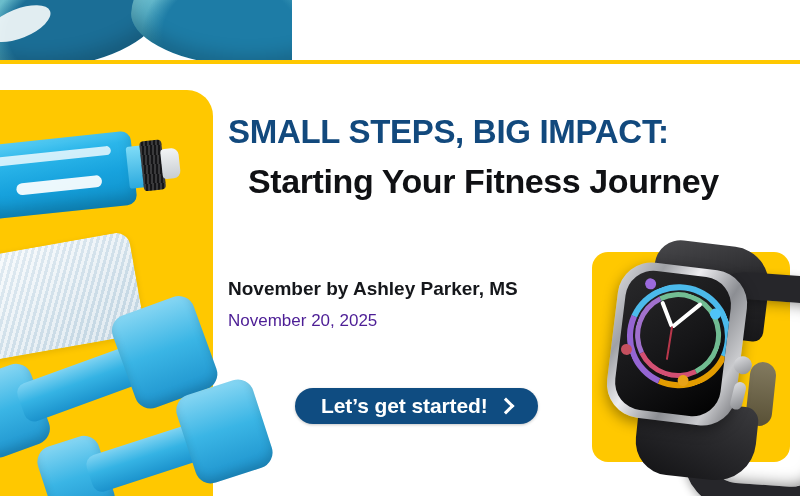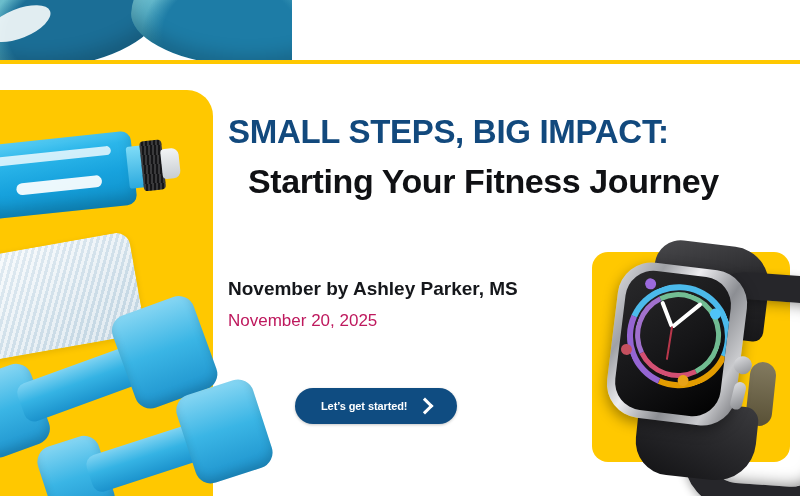--- a/index.html
+++ b/index.html
@@ -302,32 +302,32 @@
   }
   .presenter{
     position:absolute;left:0;top:278px;
     font-size:19px;font-weight:bold;
     color:#15171b;
     white-space:nowrap;
   }
   .event-date{
     position:absolute;left:0;top:311px;
     font-size:17px;font-weight:normal;
-    color:#be185d;
+    color:#4c1d95;
     white-space:nowrap;
   }
   .cta{
     position:absolute;left:67px;top:388px;
     display:inline-flex;align-items:center;gap:12px;
     padding:0 26px;height:36px;
     background:#0F4C81;
     color:#ffffff;
     border:none;border-radius:18px;
     font-family:"Liberation Sans", sans-serif;
-    font-size:11px;font-weight:bold;
+    font-size:21px;font-weight:bold;
     letter-spacing:-0.1px;
     cursor:pointer;
     box-shadow:0 1px 3px rgba(0,0,0,.22);
   }
   .cta .chev{
     display:inline-block;
     width:9px;height:9px;
     border-right:3px solid #fff;
     border-bottom:3px solid #fff;
     transform:rotate(-45deg);

